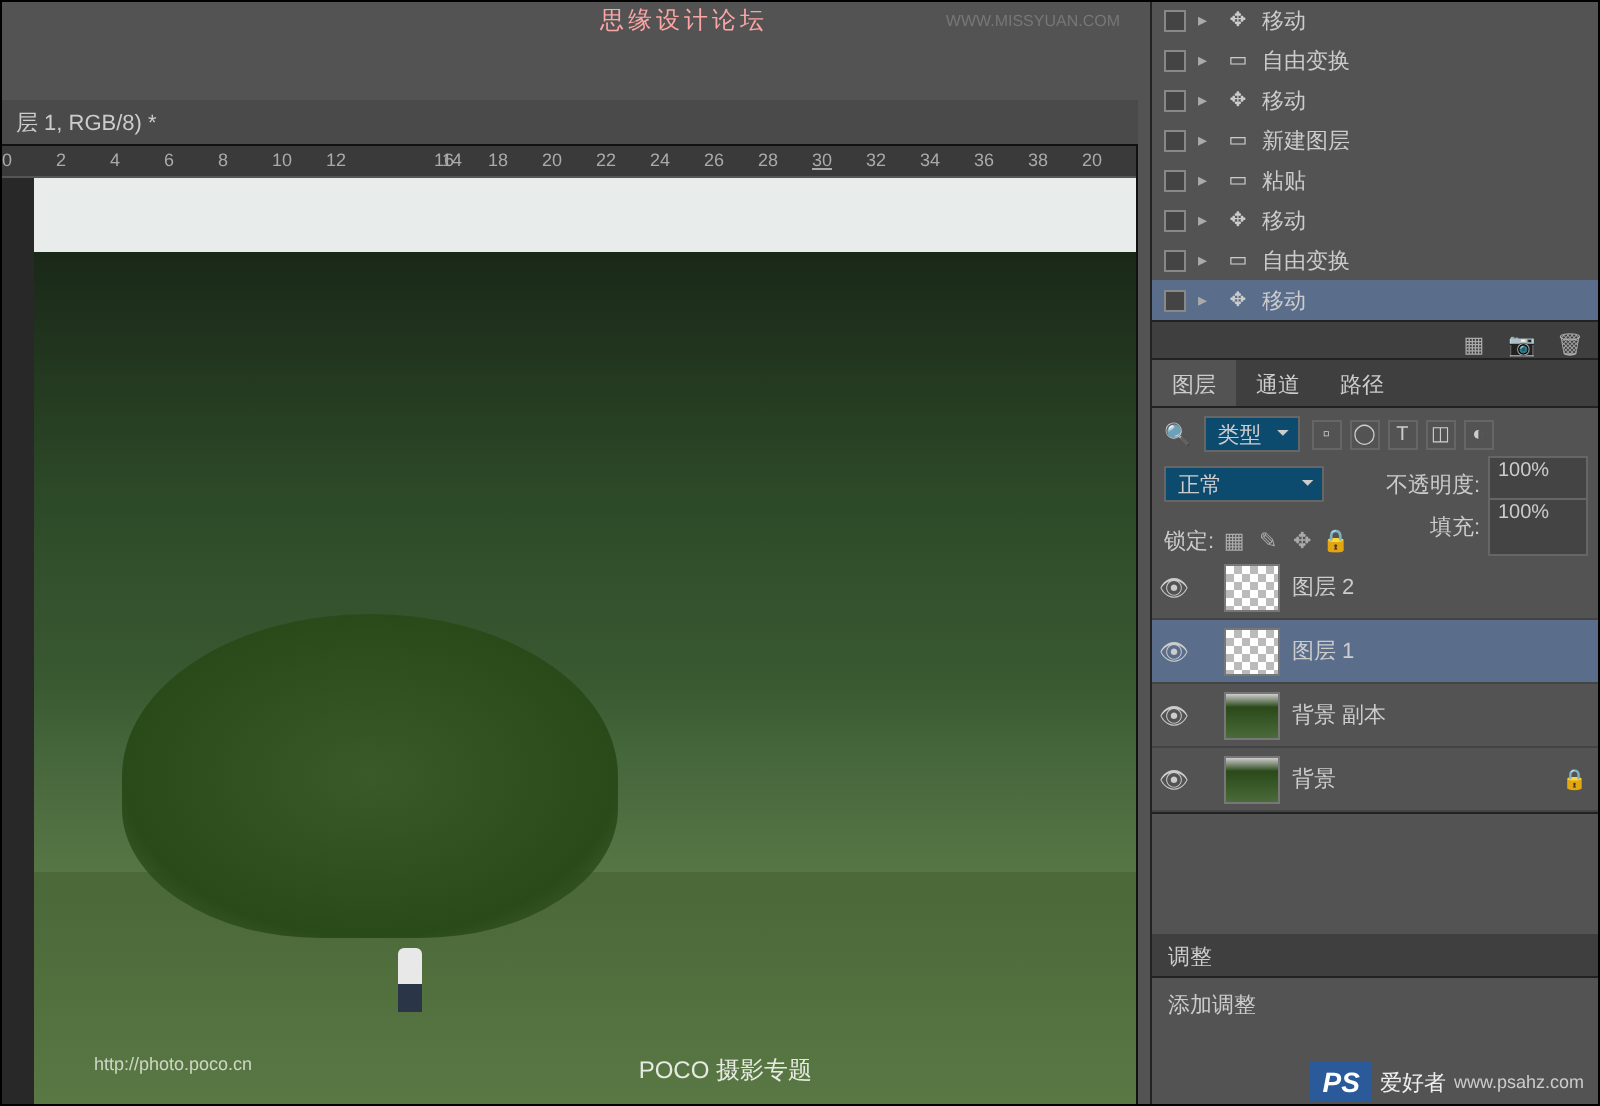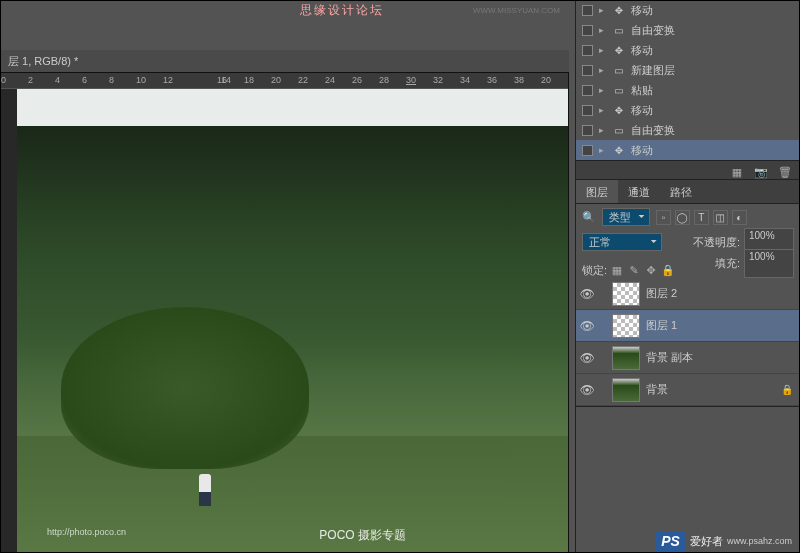--- a/index.html
+++ b/index.html
@@ -230,20 +230,22 @@
           <div class="eye">👁</div>
   <div style="width:6px"></div>
   <div class="thumb img"></div>
   <span>背景</span>
   <span class="lock-small">🔒</span>
         </div>
       </div>
   </div>
 
   <div class="adjust-panel">
+    <div class="adj-header">调整</div>
+    <div class="adj-body">添加调整</div>
   </div>
 
 </div>
 
 <div class="bottom-wm">
   <span class="ps-badge">PS</span>
   <span class="ps-text">爱好者</span>
   <span class="url-text">www.psahz.com</span>
 </div>
 

